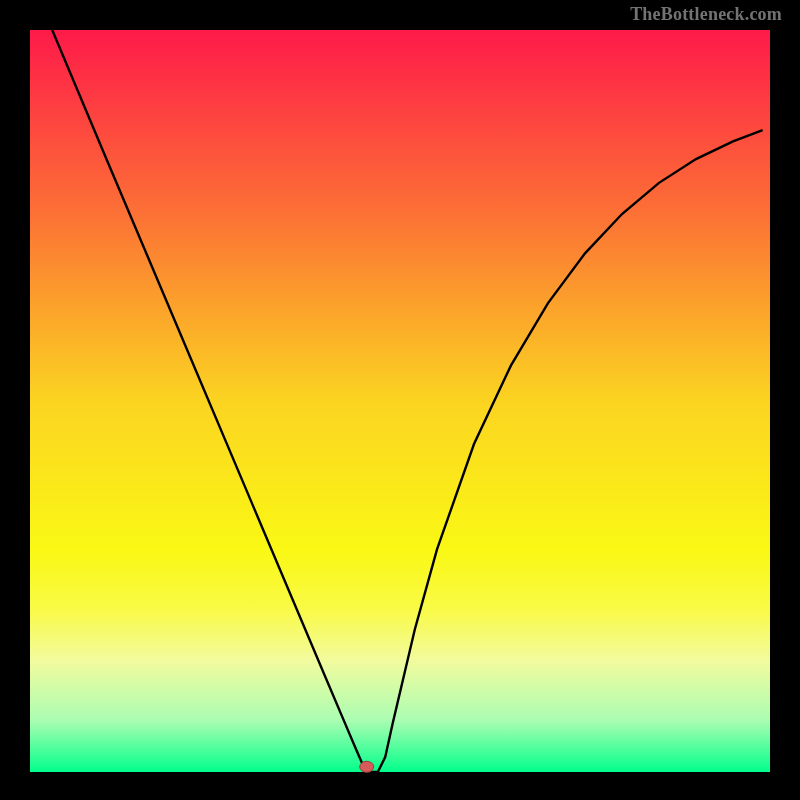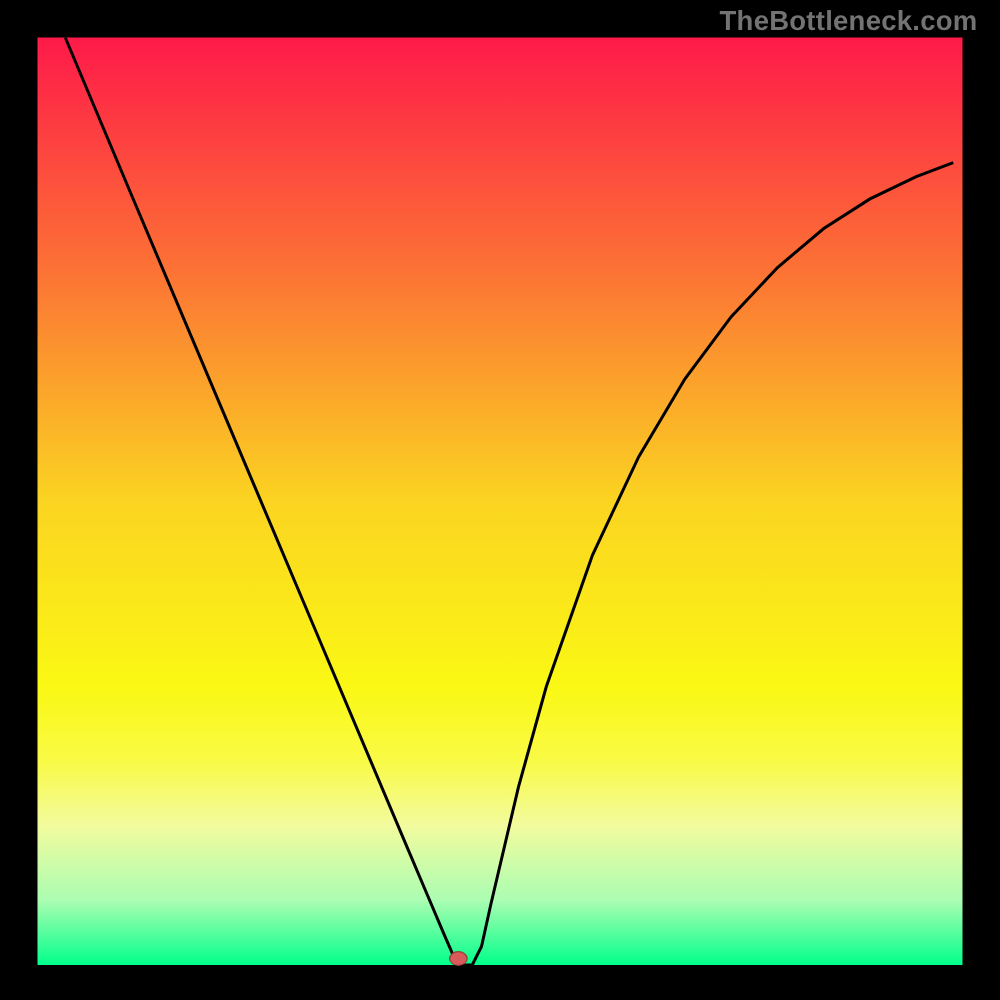--- a/index.html
+++ b/index.html
@@ -15,24 +15,24 @@
     position: relative;
     width: 800px;
     height: 800px;
     background: #000;
   }
   .watermark {
     position: absolute;
     top: 4px;
     right: 18px;
     color: #737373;
-    font-size: 22px;
+    font-size: 18px;
     font-weight: 600;
     letter-spacing: 0.2px;
-    font-family: Liberation Sans, sans-serif;
+    font-family: Liberation Serif, serif;
   }
   svg {
     display: block;
   }
 </style>
 </head>
 <body>
 
 <div class="frame">
 

